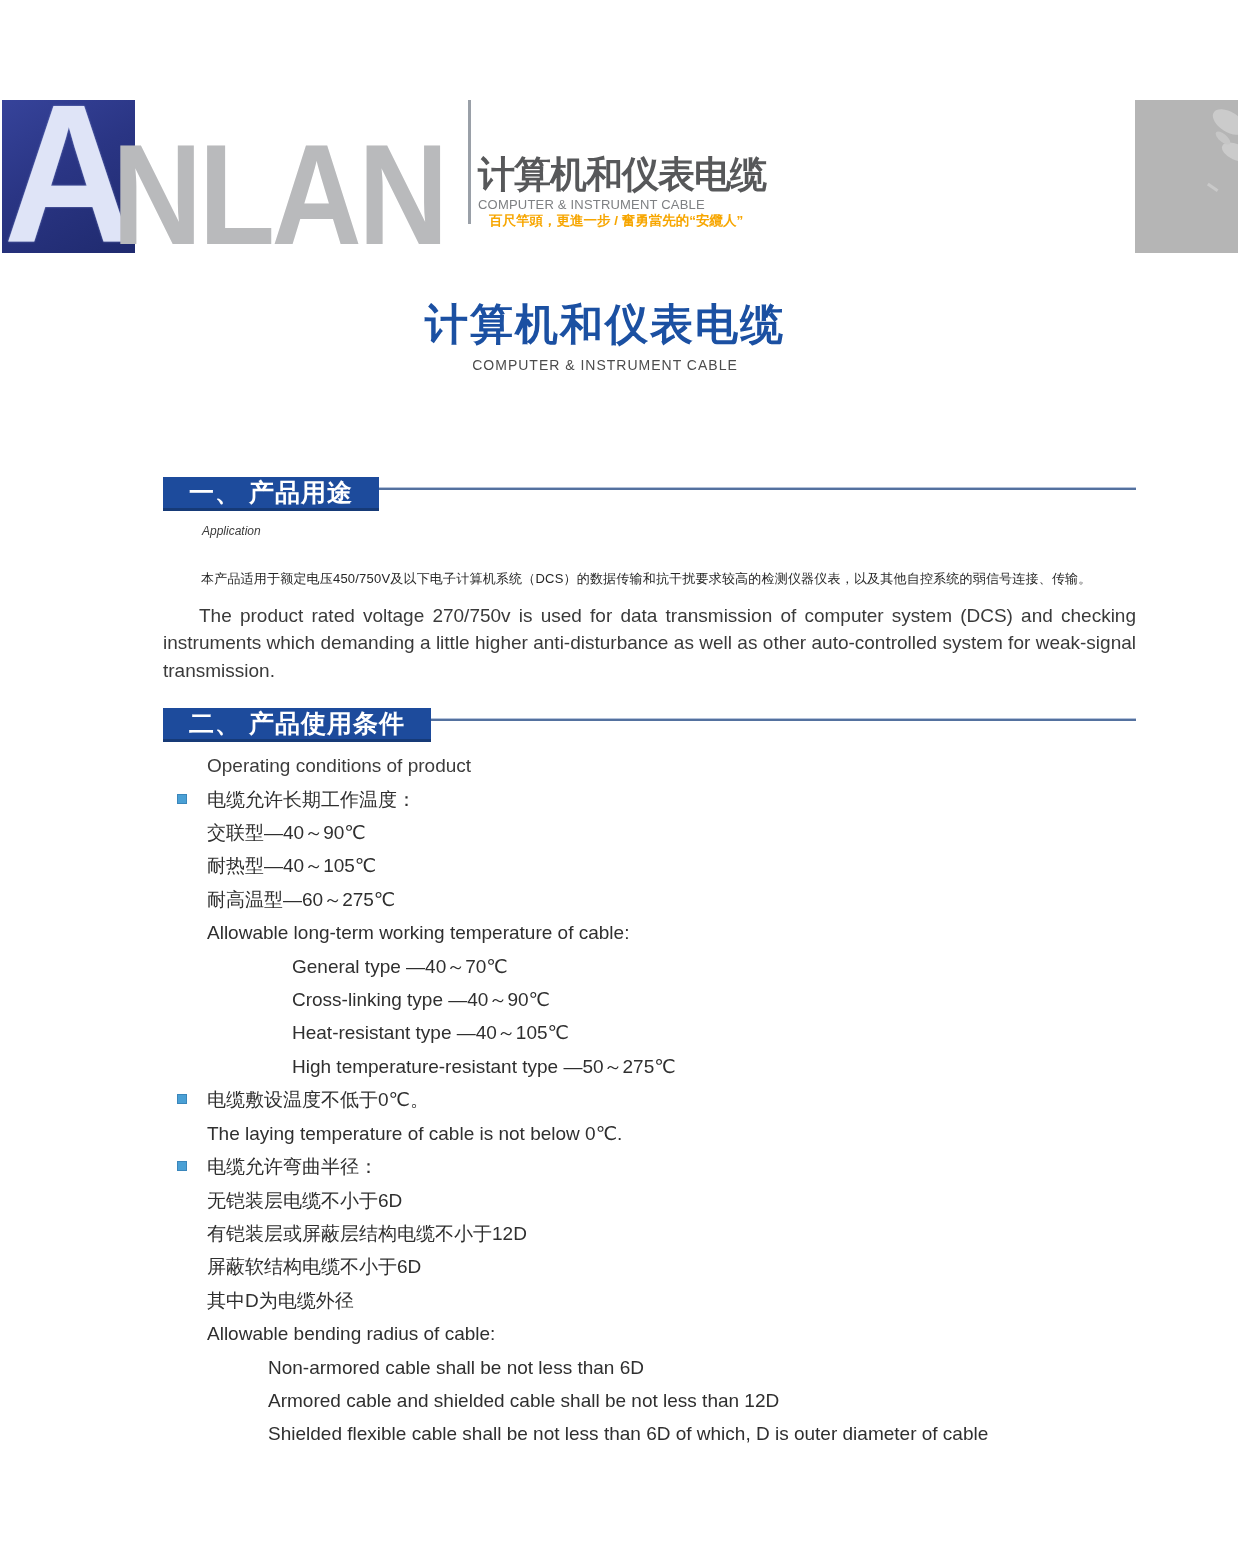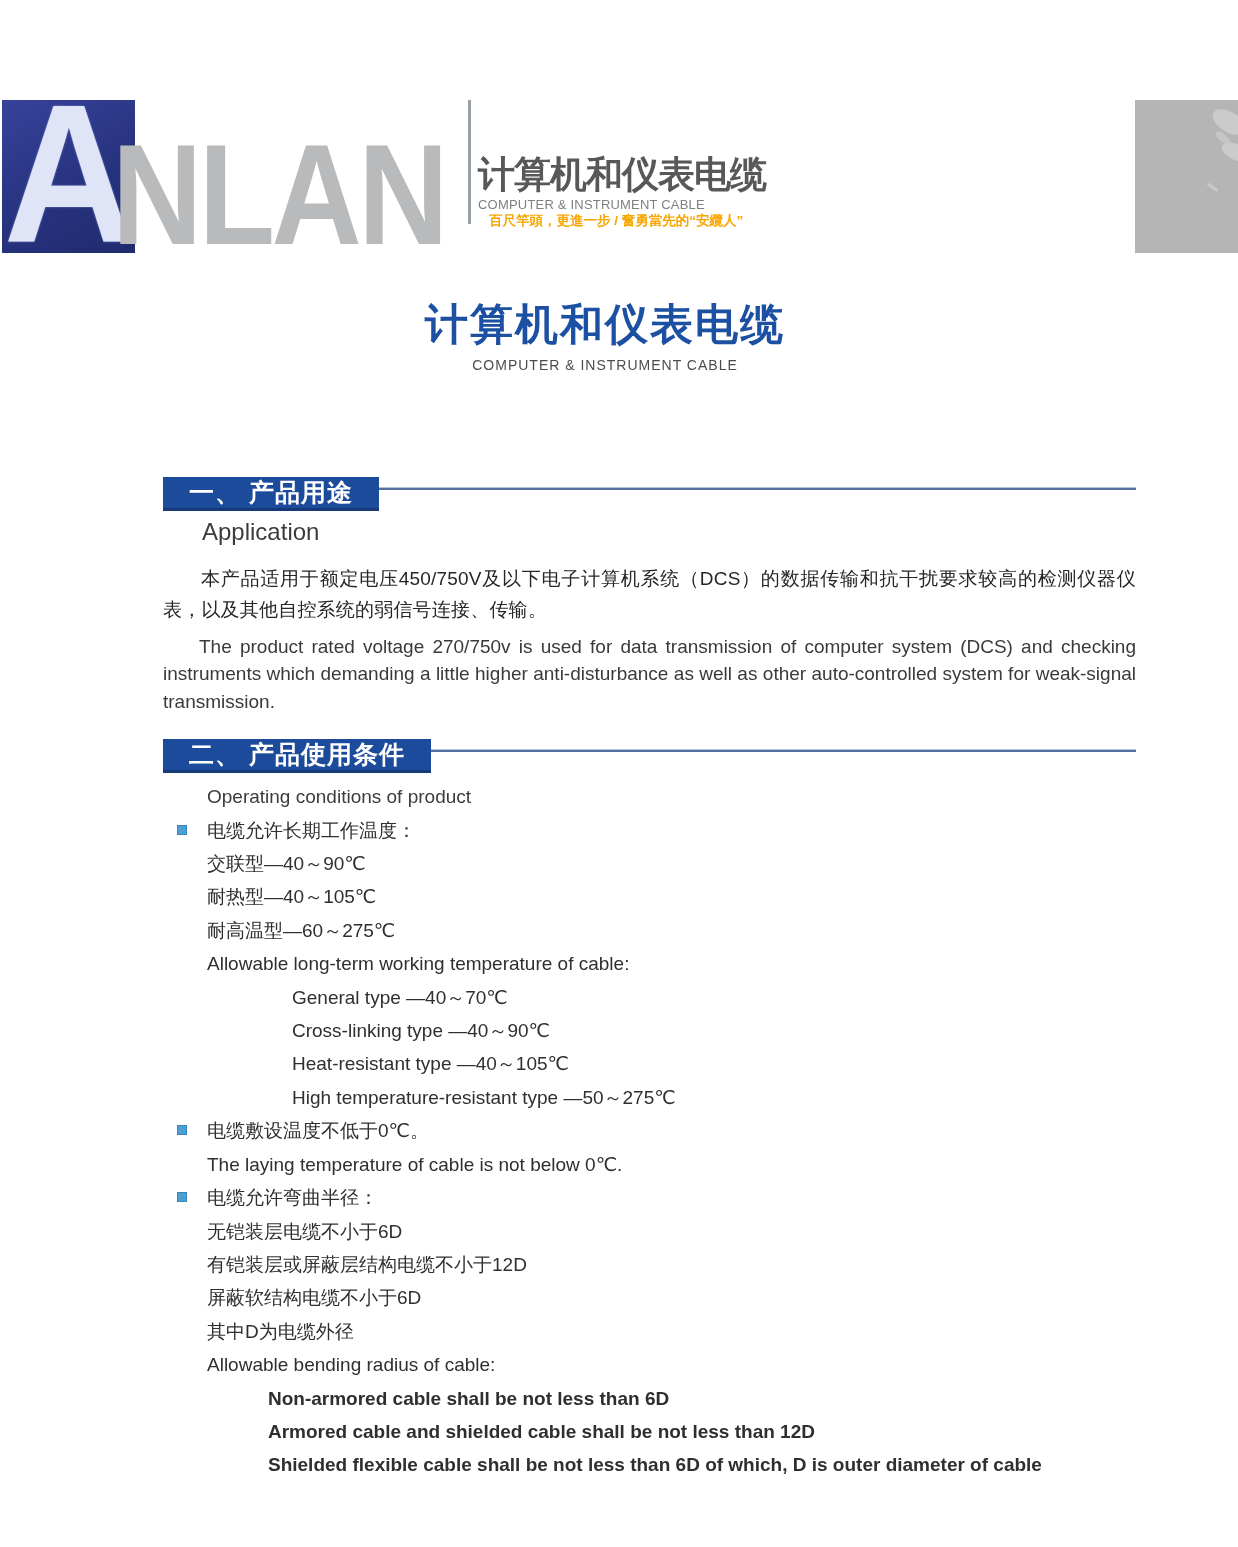--- a/index.html
+++ b/index.html
@@ -50,37 +50,37 @@
   .content{position:absolute;left:163px;top:477px;width:973px;}
   .sec-head{display:flex;align-items:center;}
   .sec-head .bar{
     background:#1d4b9c;color:#ffffff;font-weight:bold;font-size:25px;
     height:31px;line-height:31px;padding:0 26px;border-bottom:3px solid #163a77;
     letter-spacing:1px;white-space:nowrap;
   }
   .sec-head .rule{flex:1;height:2px;background:#54719f;box-shadow:0 -1px 0 #b4c2da;position:relative;top:-5px;}
   .sec2{margin-top:24px;}
 
-  .app-label{margin:9px 0 0 39px;font-size:24px;color:#3c3c3c;line-height:23px;}
+  .app-label{margin:9px 0 0 39px;font-size:12px;color:#3c3c3c;line-height:23px;font-style:italic;}
   .para-cn{
-    margin:20px 0 8px 0;font-size:19px;color:#262626;line-height:31px;
+    margin:20px 0 8px 0;font-size:13px;color:#262626;line-height:31px;
     text-indent:38px;text-align:justify;letter-spacing:.2px;
   }
   .para-en{
     margin:8px 0 0 0;font-size:19px;color:#3a3a3a;line-height:27.4px;
     text-indent:36px;text-align:justify;
   }
   .op-label{margin:7px 0 0 44px;font-size:19px;color:#3c3c3c;line-height:33.4px;}
 
   .cond-list{margin:0;}
   .line{position:relative;line-height:33.4px;font-size:19px;color:#2f2f2f;padding-left:44px;}
   .line .sq{position:absolute;left:14px;top:11px;width:10px;height:10px;background:#4aa0d5;border:1px solid #3a86bb;box-sizing:border-box;display:none;}
   .line.style-bullet .sq{display:block;}
   .line.style-indent{padding-left:129px;}
-  .line.style-indent2{padding-left:105px;font-weight:bold;}
+  .line.style-indent2{padding-left:105px;}
 </style>
 </head>
 <body>
 
 <div class="page">
 
   <div>
     <div class="logo-a">
       <span class="a">A</span>
     </div>

